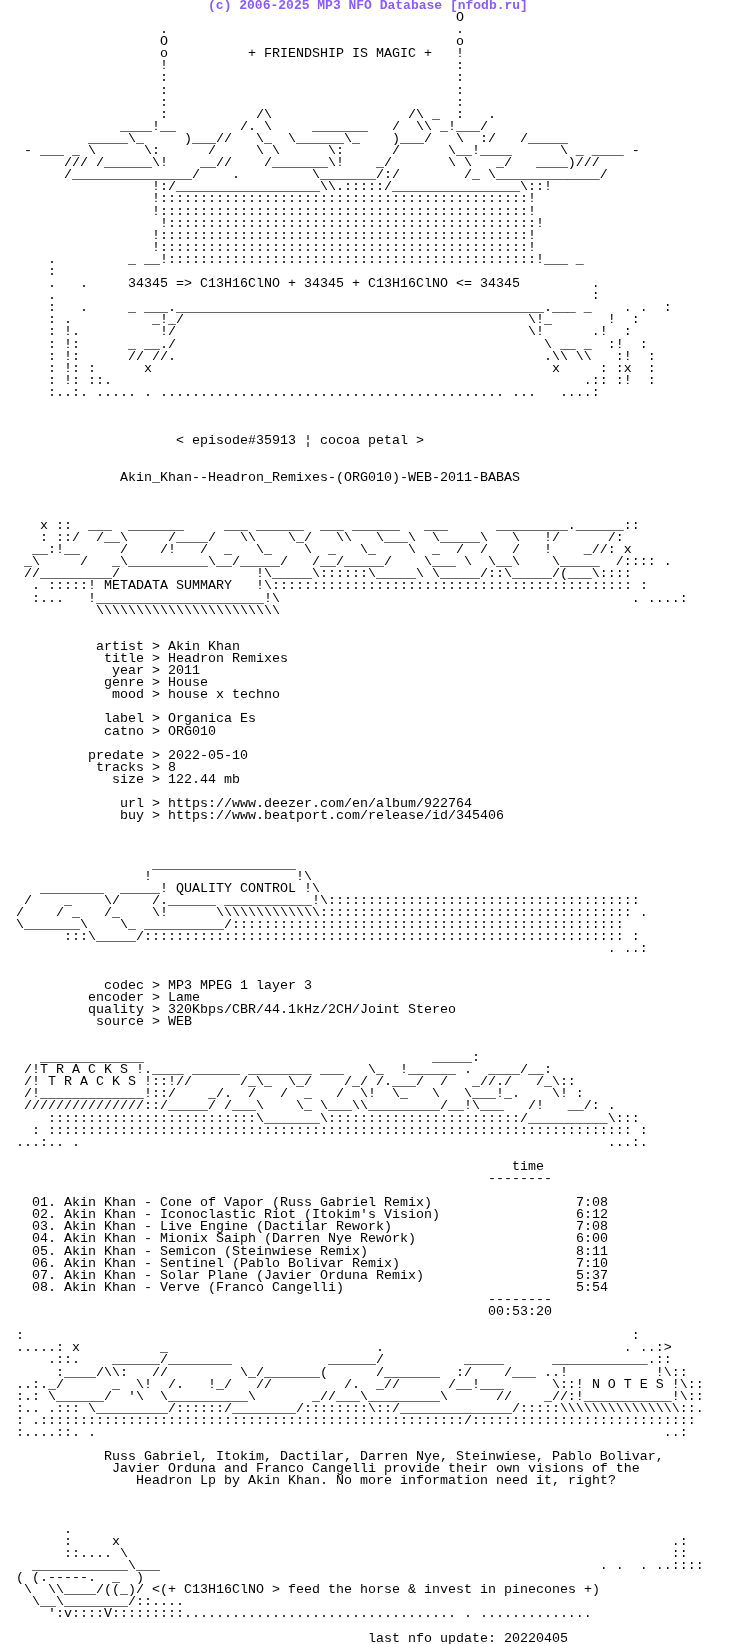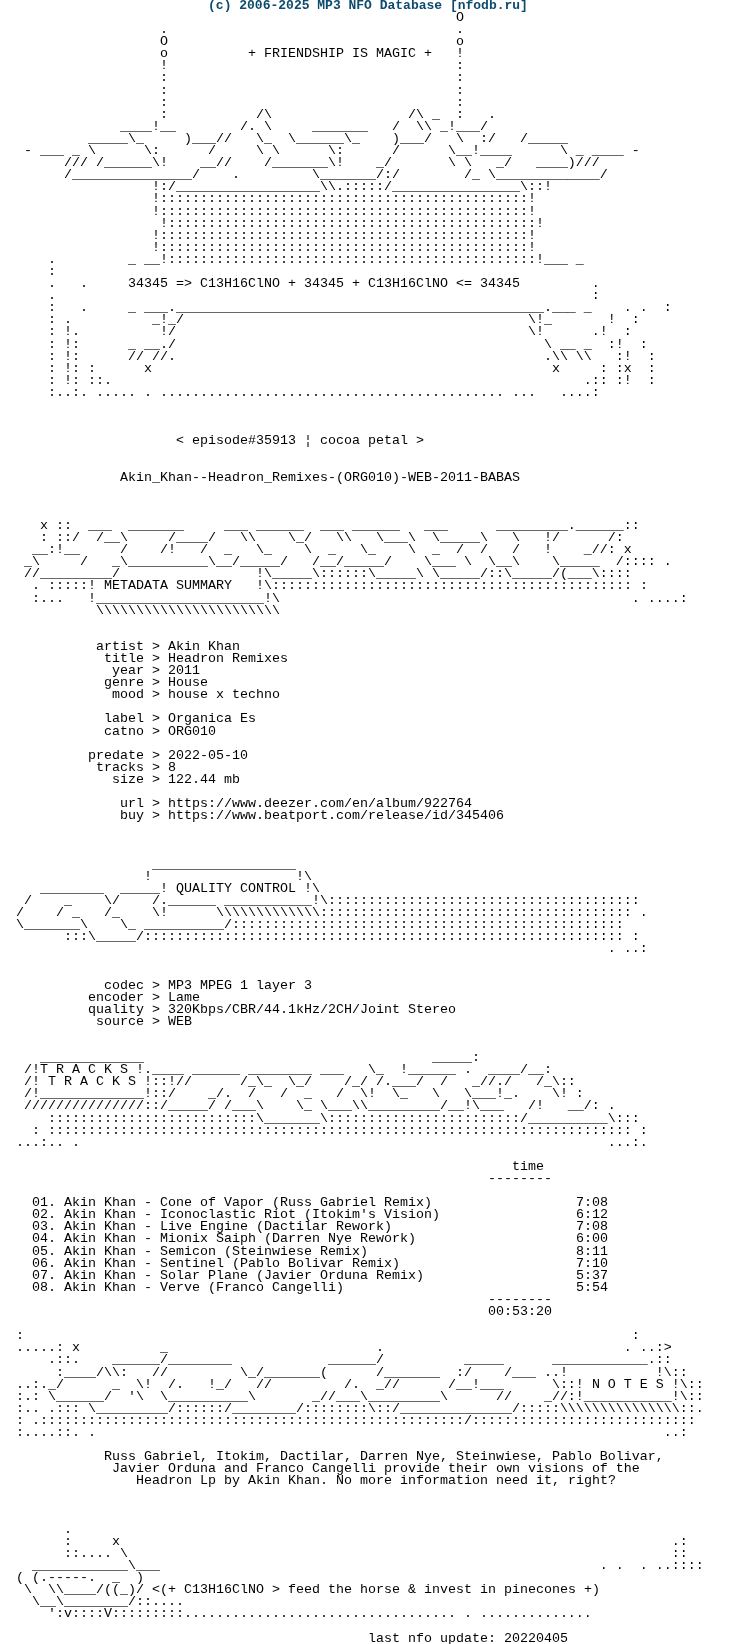--- a/index.html
+++ b/index.html
@@ -1,20 +1,20 @@
 <!DOCTYPE html>
 <html><head>
 <meta charset="utf-8">
 <style>
   html, body { margin: 0; padding: 0; background: #ffffff; }
   body { width: 736px; height: 1644px; overflow: hidden; position: relative; }
   .copyright {
     position: absolute; left: 0; top: 0; width: 736px; text-align: center;
     font-family: "Liberation Mono", "DejaVu Sans Mono", monospace;
-    font-size: 13px; line-height: 12px; color: #0c4a6e; font-weight: bold;
+    font-size: 13px; line-height: 12px; color: #8b5cf6; font-weight: bold;
     margin: 0; white-space: pre;
   }
   .nfo {
     position: absolute; left: 16px; top: 12px;
     font-family: "Liberation Mono", "DejaVu Sans Mono", monospace;
     font-size: 13.33px; line-height: 12.1px; color: #000000;
     margin: 0; white-space: pre;
   }
   .nfo .line { display: block; height: 12.1px; }
 </style>

